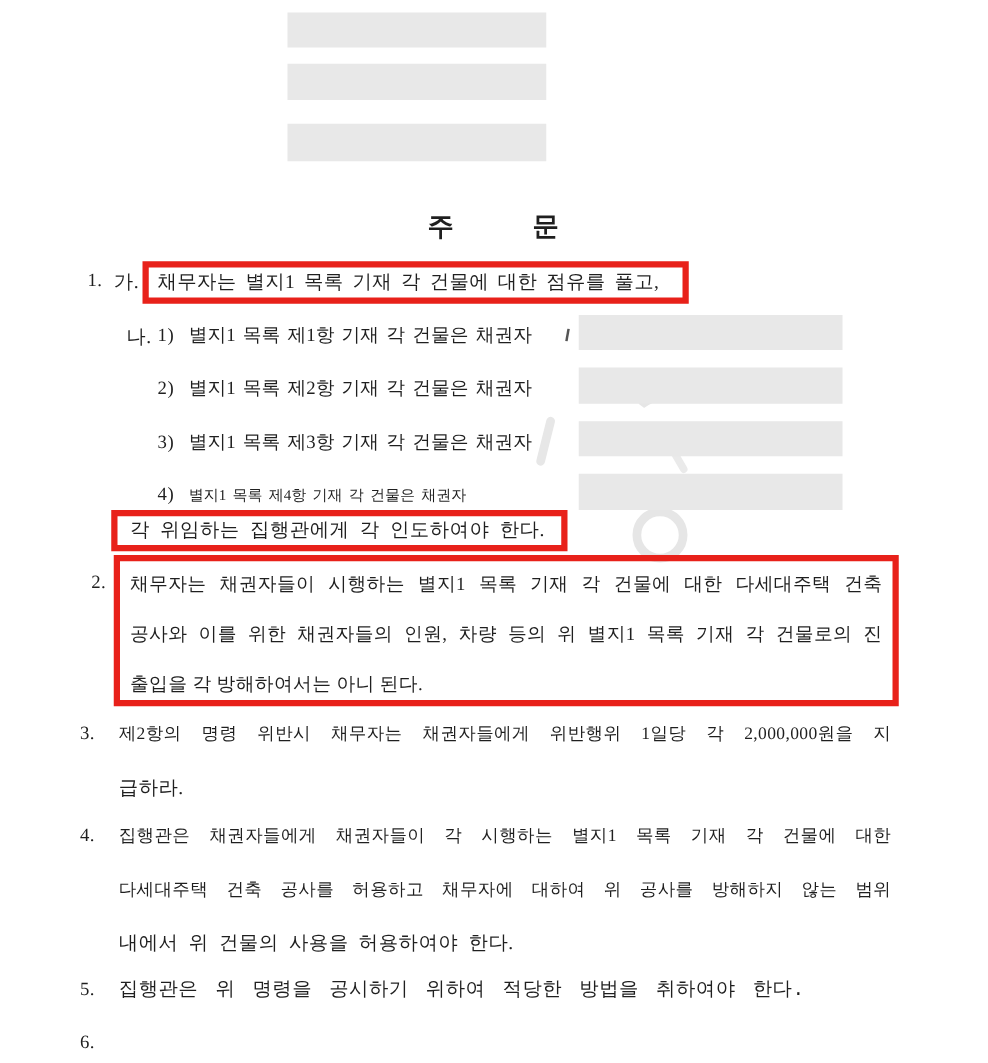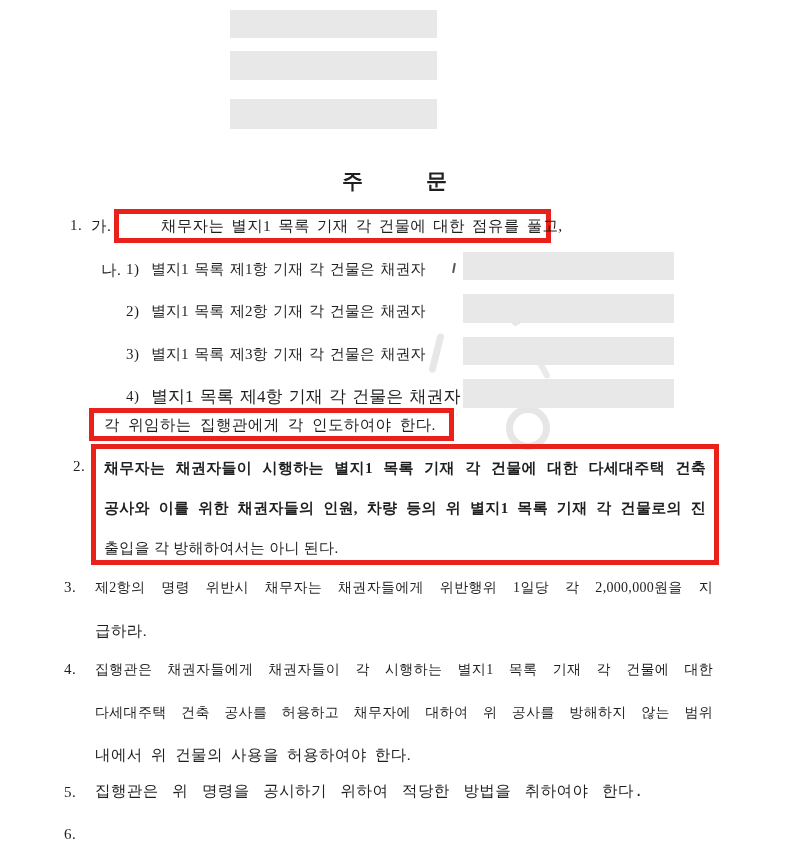--- a/index.html
+++ b/index.html
@@ -17,26 +17,26 @@
     position:absolute;left:95px;width:618px;font-size:14px;line-height:21px;
     letter-spacing:0.3px;text-align:justify;text-align-last:justify;z-index:2;
   }
   .title-row{
     position:absolute;top:167px;left:0;width:100%;display:flex;
     justify-content:center;column-gap:62px;z-index:2;
   }
   .title-row span{font-size:21px;font-weight:bold;letter-spacing:1px;}
   .redbox{position:absolute;border:5px solid #e8211a;box-sizing:border-box;z-index:3;background:transparent;}
   .rb1{left:114px;top:209px;width:437px;height:34px;}
-  .rb1 .inner{position:absolute;left:7px;top:1px;white-space:nowrap;font-size:15.5px;line-height:22px;letter-spacing:0.3px;word-spacing:3px;margin-left:35px;}
+  .rb1 .inner{position:absolute;left:7px;top:1px;white-space:nowrap;font-size:15.5px;line-height:22px;letter-spacing:0.3px;word-spacing:3px;}
   .rb2{left:89px;top:408px;width:365px;height:33px;}
   .rb2 .inner{position:absolute;left:10px;top:1px;white-space:nowrap;font-size:15.5px;line-height:21px;letter-spacing:0.4px;word-spacing:4px;text-align:right;}
   .rb3{left:91px;top:444px;width:628px;height:121px;}
   .rb3 .bl{position:absolute;left:8px;right:8px;font-size:15px;line-height:21px;letter-spacing:0.3px;}
-  .rb3 .bl.fill{text-align:justify;text-align-last:justify;font-weight:bold;}
+  .rb3 .bl.fill{text-align:justify;text-align-last:justify;}
   .wm{position:absolute;z-index:0;}
   .wm-arc{left:505px;top:312px;width:58px;height:22px;border:6px solid #e6e6e6;border-color:#e6e6e6 transparent transparent transparent;border-radius:50%;transform:rotate(-8deg);}
   .wm-stroke1{left:433px;top:333px;width:7px;height:40px;background:#e7e7e7;border-radius:4px;transform:rotate(14deg);}
   .wm-stroke2{left:538px;top:350px;width:6px;height:30px;background:#eaeaea;border-radius:4px;transform:rotate(-30deg);}
   .wm-circle{left:506px;top:406px;width:44px;height:44px;border:7px solid #e6e6e6;border-radius:50%;box-sizing:border-box;}
   .partial{position:absolute;left:453px;top:263px;width:2px;height:10px;background:#555;transform:rotate(10deg);z-index:2;}
 </style>
 </head>
 <body>
 
@@ -70,21 +70,21 @@
 
   <span class="txt num" style="left:126px;top:301px;">2)</span>
   <span class="txt" style="left:151px;top:301px;letter-spacing:0;word-spacing:2px;font-size:15px;">별지1 목록 제2항 기재 각 건물은 채권자</span>
   <div class="redact" style="left:463px;top:294px;width:211px;height:29px;"></div>
 
   <span class="txt num" style="left:126px;top:344px;">3)</span>
   <span class="txt" style="left:151px;top:344px;letter-spacing:0;word-spacing:2px;font-size:15px;">별지1 목록 제3항 기재 각 건물은 채권자</span>
   <div class="redact" style="left:463px;top:337px;width:211px;height:28px;"></div>
 
   <span class="txt num" style="left:126px;top:386px;">4)</span>
-  <span class="txt" style="left:151px;top:386px;letter-spacing:0;word-spacing:2px;font-size:17px;">별지1 목록 제4항 기재 각 건물은 채권자</span>
+  <span class="txt" style="left:151px;top:386px;letter-spacing:0;word-spacing:2px;font-size:12px;">별지1 목록 제4항 기재 각 건물은 채권자</span>
   <div class="redact" style="left:463px;top:379px;width:211px;height:29px;"></div>
 
   <div class="redbox rb2">
     <span class="inner">각 위임하는 집행관에게 각 인도하여야 한다.</span>
   </div>
 
   <span class="txt num" style="left:73px;top:456px;">2.</span>
   <div class="redbox rb3">
     <div class="bl fill" style="top:9px;">채무자는 채권자들이 시행하는 별지1 목록 기재 각 건물에 대한 다세대주택 건축</div>
     <div class="bl fill" style="top:49px;">공사와 이를 위한 채권자들의 인원, 차량 등의 위 별지1 목록 기재 각 건물로의 진</div>

